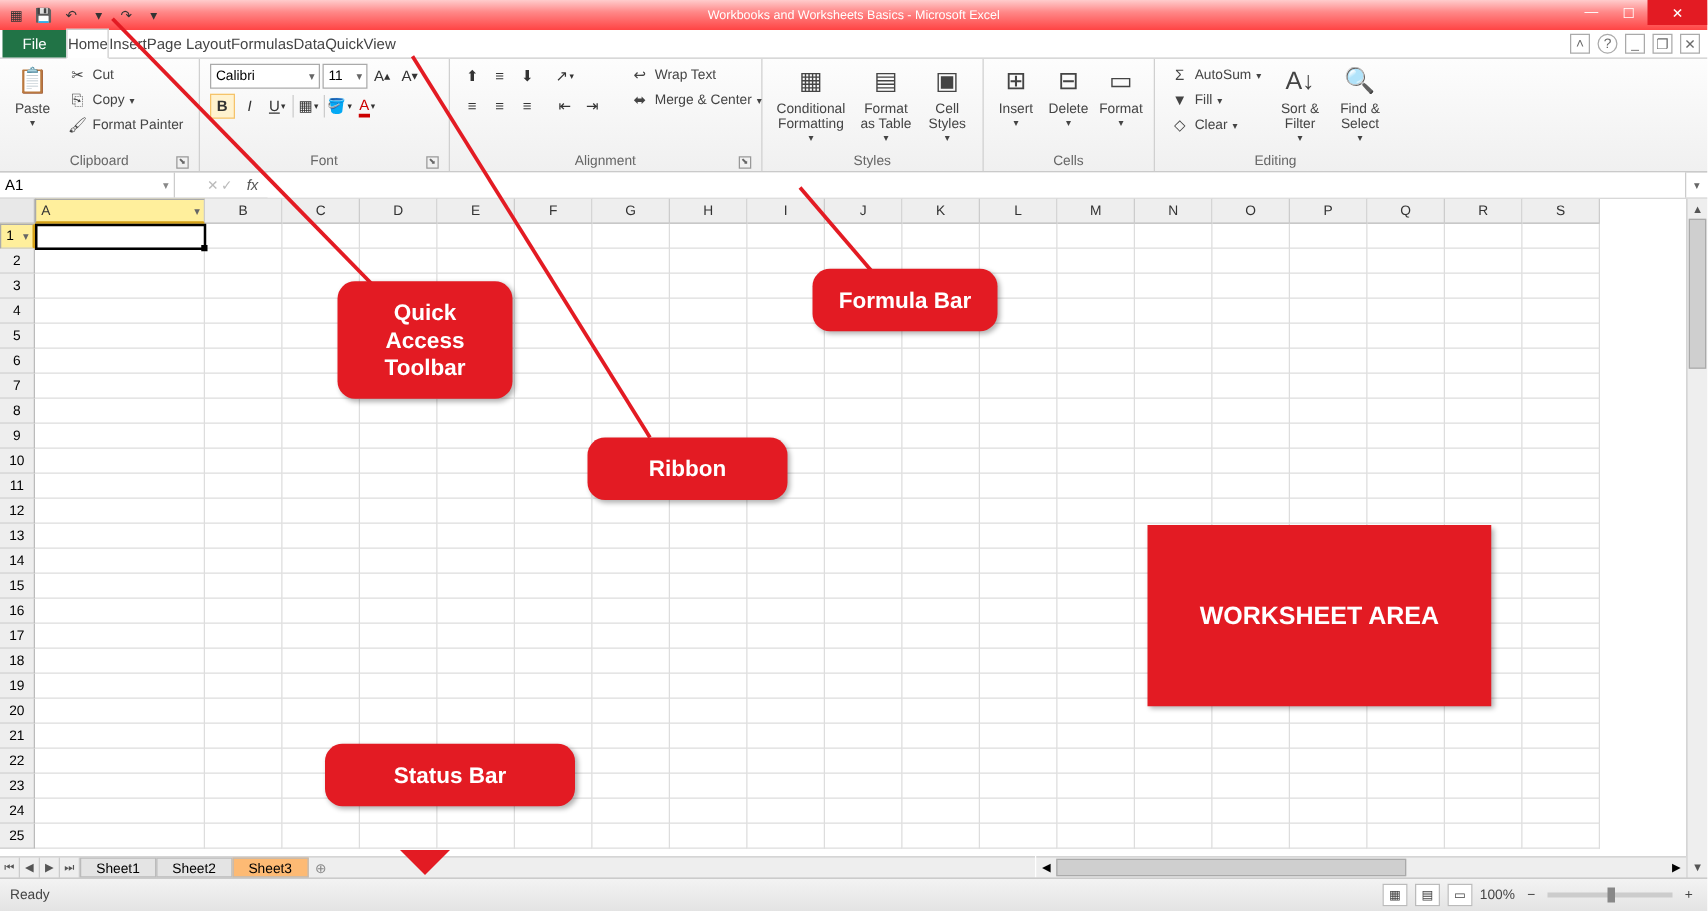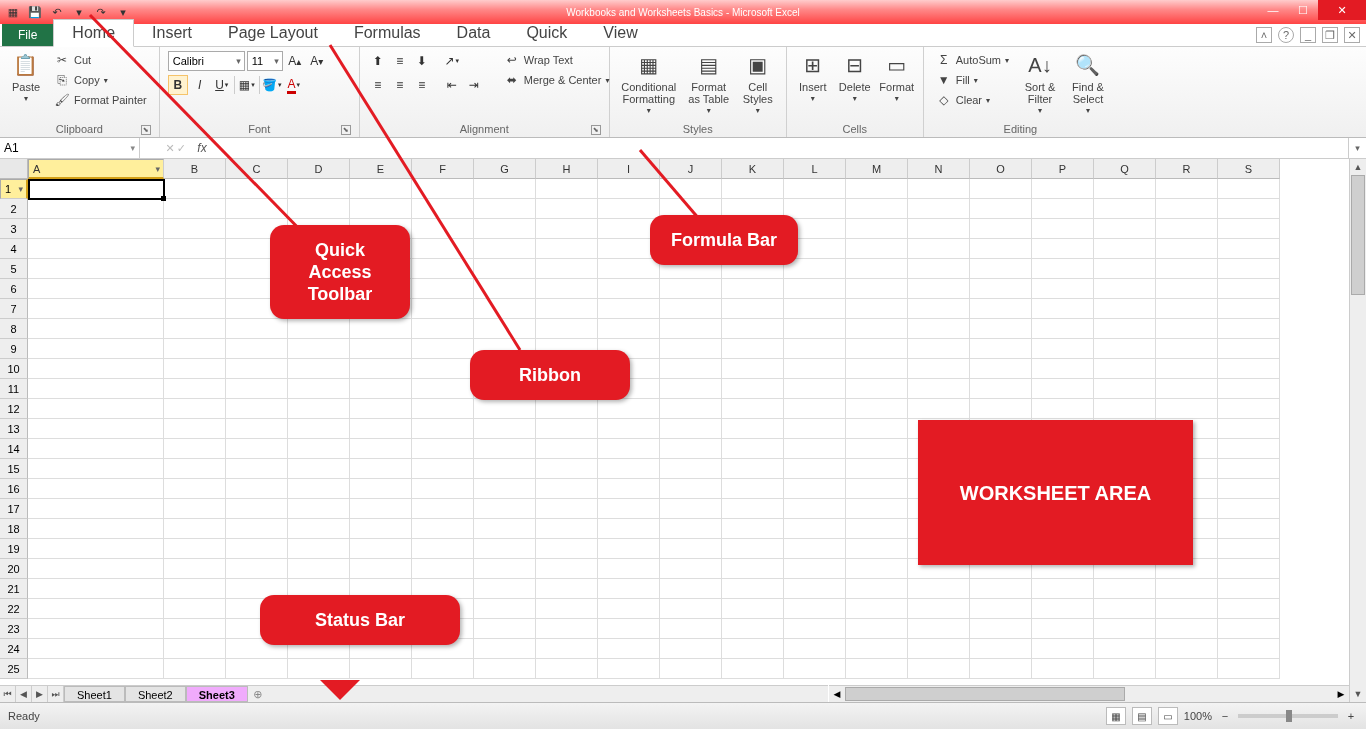--- a/index.html
+++ b/index.html
@@ -10,21 +10,21 @@
 .qat { display:flex; align-items:center; gap:4px; padding-left:4px; }
 .qat-btn { width:18px; height:18px; display:flex; align-items:center; justify-content:center; font-size:11px; color:#333; cursor:pointer; }
 .title-text { position:absolute; left:0; right:0; text-align:center; font-size:10px; color:#fff; pointer-events:none; }
 .winbtns { position:absolute; right:0; top:0; display:flex; }
 .winbtn { width:30px; height:20px; display:flex; align-items:center; justify-content:center; font-size:11px; color:#fff; cursor:pointer; }
 .winbtn.close { background:#e31b23; width:48px; }
 
 
 .tabrow { height:23px; background:#fff; border-bottom:1px solid #ccc; display:flex; align-items:flex-end; position:relative; }
 .tab-file { background:#217346; color:#fff; padding:4px 16px; font-size:12px; cursor:pointer; margin-left:2px; }
-.tab { padding:4px 18px; font-size:16px; color:#444; cursor:pointer; }
+.tab { padding:4px 0; font-size:12px; color:#444; cursor:pointer; }
 .tab.active { background:#fff; border:1px solid #ccc; border-bottom:1px solid #fff; margin-bottom:-1px; }
 .tabright { position:absolute; right:6px; top:3px; display:flex; gap:6px; }
 .tabright span { width:16px; height:16px; font-size:11px; color:#6a6a6a; display:flex; align-items:center; justify-content:center; cursor:pointer; border:1px solid #aaa; }
 
 
 .ribbon { height:91px; background:linear-gradient(180deg,#fdfdfd,#f0f0f0); border-bottom:1px solid #bbb; display:flex; }
 .group { border-right:1px solid #d0d0d0; padding:4px 8px 0 8px; display:flex; flex-direction:column; justify-content:space-between; }
 .group-body { flex:1; display:flex; gap:6px; align-items:flex-start; }
 .group-label { text-align:center; font-size:11px; color:#666; padding:2px 0; position:relative; }
 .group-label .launcher { position:absolute; right:0; bottom:2px; width:10px; height:10px; border:1px solid #999; font-size:7px; line-height:8px; color:#666; cursor:pointer; }
@@ -69,21 +69,21 @@
 .vscroll .thumb { position:absolute; left:1px; right:1px; top:16px; height:120px; background:#cfcfcf; border:1px solid #aaa; }
 .vscroll .arr { position:absolute; left:0; right:0; height:16px; text-align:center; font-size:9px; line-height:16px; color:#555; cursor:pointer; }
 .hscroll { position:absolute; bottom:27px; right:17px; height:17px; width:520px; background:#eee; border-top:1px solid #ccc; }
 .hscroll .thumb { position:absolute; top:1px; bottom:1px; left:16px; width:280px; background:#cfcfcf; border:1px solid #aaa; }
 .hscroll .arr { position:absolute; top:0; bottom:0; width:16px; text-align:center; font-size:9px; line-height:16px; cursor:pointer; }
 
 
 .sheettabs { position:absolute; bottom:27px; left:0; height:17px; display:flex; align-items:center; background:#eee; border-top:1px solid #ccc; width:828px; }
 .navbtn { width:16px; height:16px; text-align:center; font-size:9px; line-height:16px; cursor:pointer; color:#555; border-right:1px solid #ccc; }
 .stab { padding:0 12px; height:16px; line-height:16px; font-size:11px; background:#e4e4e4; border:1px solid #bbb; cursor:pointer; }
-.stab.active { background:#f0abfc; font-weight:bold; }
+.stab.active { background:#fdba74; font-weight:normal; }
 .newsheet { width:20px; text-align:center; cursor:pointer; font-size:11px; color:#888; }
 
 
 .statusbar { position:absolute; bottom:0; left:0; right:0; height:27px; background:linear-gradient(180deg,#f3f3f3,#e3e3e3); border-top:1px solid #bbb; display:flex; align-items:center; padding:0 8px; font-size:11px; color:#444; justify-content:space-between; }
 .status-right { display:flex; align-items:center; gap:6px; }
 .viewbtn { width:20px; height:18px; border:1px solid #bbb; display:flex; align-items:center; justify-content:center; font-size:10px; cursor:pointer; background:#fff; }
 .zoom-slider { width:100px; height:4px; background:#ccc; position:relative; }
 .zoom-slider .zthumb { position:absolute; left:48px; top:-4px; width:6px; height:12px; background:#888; }
 .zoom-btn { width:14px; text-align:center; cursor:pointer; }
 
@@ -154,21 +154,21 @@
             <span>Format Painter</span>
           </div>
       </div>
     </div>
     <div class="group-label"><span>Clipboard</span><span class="launcher">⬊</span></div>
   </div>
 
   <div class="group" style="width:200px">
     <div class="group-body" style="flex-direction:column;gap:4px">
       <div class="row-inline">
-        <div class="sel" style="width:77px">
+        <div class="sel" style="width:88px">
             <span>Calibri</span>
           </div>
         <div class="sel" style="width:36px">
             <span>11</span>
           </div>
         <div class="tbtn">A<sup>▴</sup></div>
         <div class="tbtn">A<sup>▾</sup></div>
       </div>
       <div class="row-inline">
         <div class="tbtn" style="font-weight:bold;border:1px solid #f5c36a;background:#fff2cf">B</div>

